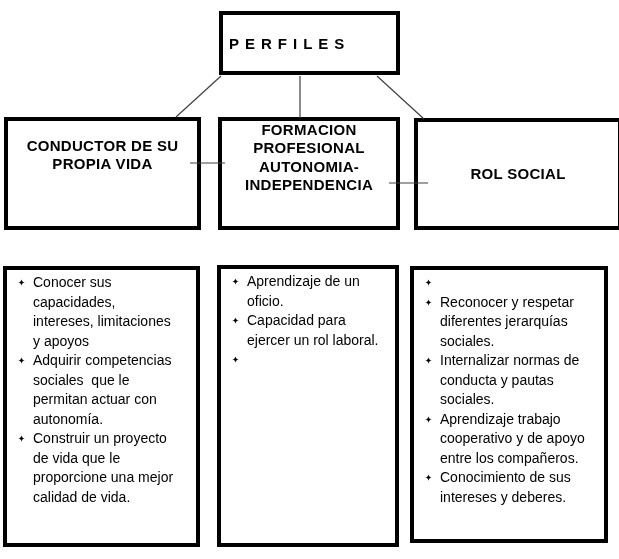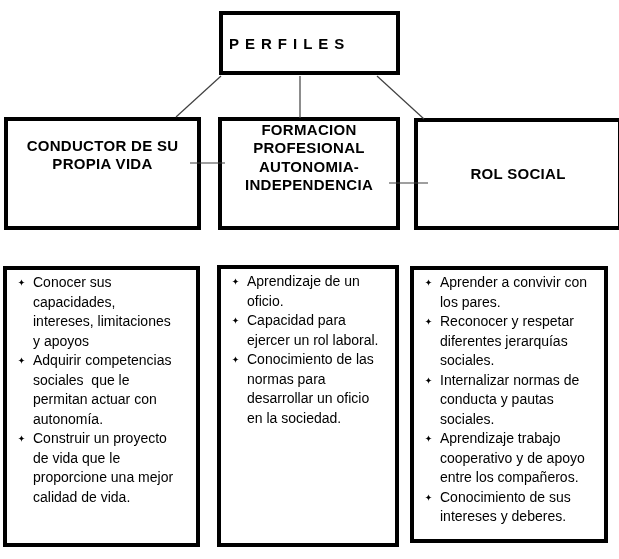--- a/index.html
+++ b/index.html
@@ -149,34 +149,28 @@
         <span class="bullet-text">Aprendizaje de un
 oficio.</span>
       </li>
       <li class="bullet-item">
         <span class="bullet-icon">✦</span>
         <span class="bullet-text">Capacidad para
 ejercer un rol laboral.</span>
       </li>
       <li class="bullet-item">
         <span class="bullet-icon">✦</span>
-        <span class="bullet-text">Conocimiento de las
-normas para
-desarrollar un oficio
-en la sociedad.</span>
       </li>
     </ul>
   </div>
 
   <div class="box list-box list-box-3">
     <ul class="bullet-list">
       <li class="bullet-item">
         <span class="bullet-icon">✦</span>
-        <span class="bullet-text">Aprender a convivir con
-los pares.</span>
       </li>
       <li class="bullet-item">
         <span class="bullet-icon">✦</span>
         <span class="bullet-text">Reconocer y respetar
 diferentes jerarquías
 sociales.</span>
       </li>
       <li class="bullet-item">
         <span class="bullet-icon">✦</span>
         <span class="bullet-text">Internalizar normas de

